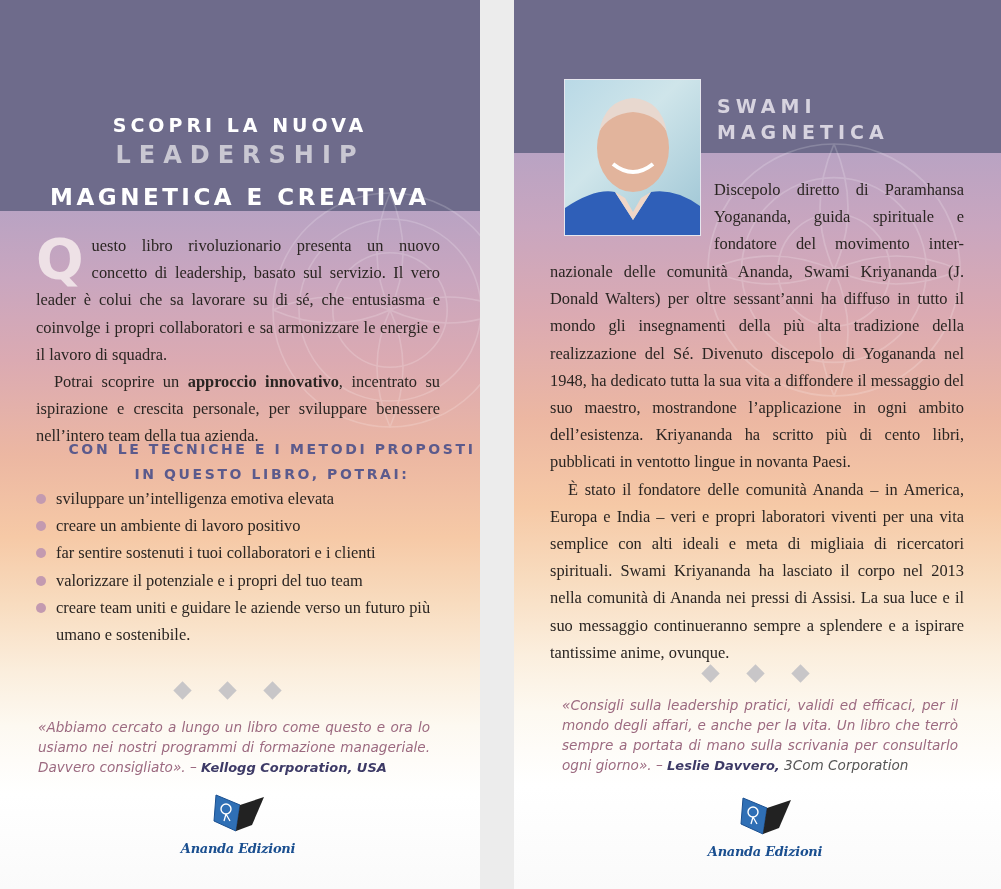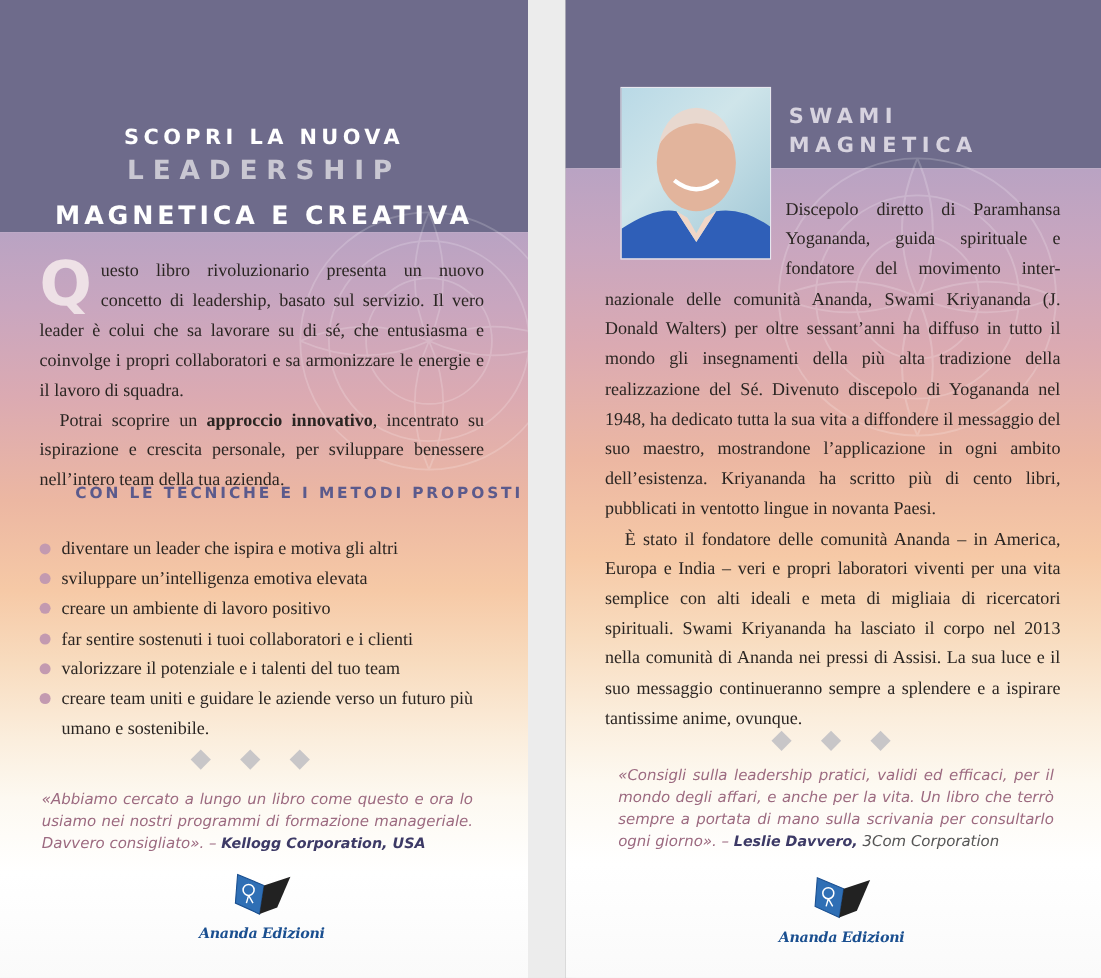--- a/index.html
+++ b/index.html
@@ -114,28 +114,28 @@
   <div class="headline h3 sans">MAGNETICA E CREATIVA</div>
 
   <div class="body-text left-body">
     <span class="dropcap">Q</span>
     <span>uesto libro rivoluzionario presenta un nuovo concetto di leadership, basato sul servizio. Il vero leader è colui che sa lavorare su di sé, che entusiasma e coinvolge i propri collaboratori e sa armonizzare le energie e il lavoro di squadra.</span>
     <span class="indent"><span>Potrai scoprire un </span><b>approccio innovativo</b><span>, incentrato su ispirazione e crescita personale, per sviluppare benessere nell’intero team della tua azienda.</span></span>
   </div>
 
   <div class="subhead sans">
     <div>CON LE TECNICHE E I METODI PROPOSTI</div>
+    <div>IN QUESTO LIBRO, POTRAI:</div>
   </div>
 
   <ul class="bullets">
-    <li><span class="bullet-dot"></span><span>diventare un leader che ispira e motiva gli altri</span></li>
     <li><span class="bullet-dot"></span><span>sviluppare un’intelligenza emotiva elevata</span></li>
     <li><span class="bullet-dot"></span><span>creare un ambiente di lavoro positivo</span></li>
     <li><span class="bullet-dot"></span><span>far sentire sostenuti i tuoi collaboratori e i clienti</span></li>
-    <li><span class="bullet-dot"></span><span>valorizzare il potenziale e i talenti del tuo team</span></li>
+    <li><span class="bullet-dot"></span><span>valorizzare il potenziale e i propri del tuo team</span></li>
     <li><span class="bullet-dot"></span><span>creare team uniti e guidare le aziende verso un futuro più umano e sostenibile.</span></li>
   </ul>
 
   <div class="diamonds" style="left:176px;top:684px">
     <div class="diamond"></div>
     <div class="diamond"></div>
     <div class="diamond"></div>
   </div>
 
   <div class="quote" style="left:38px;top:717px;width:392px;">

